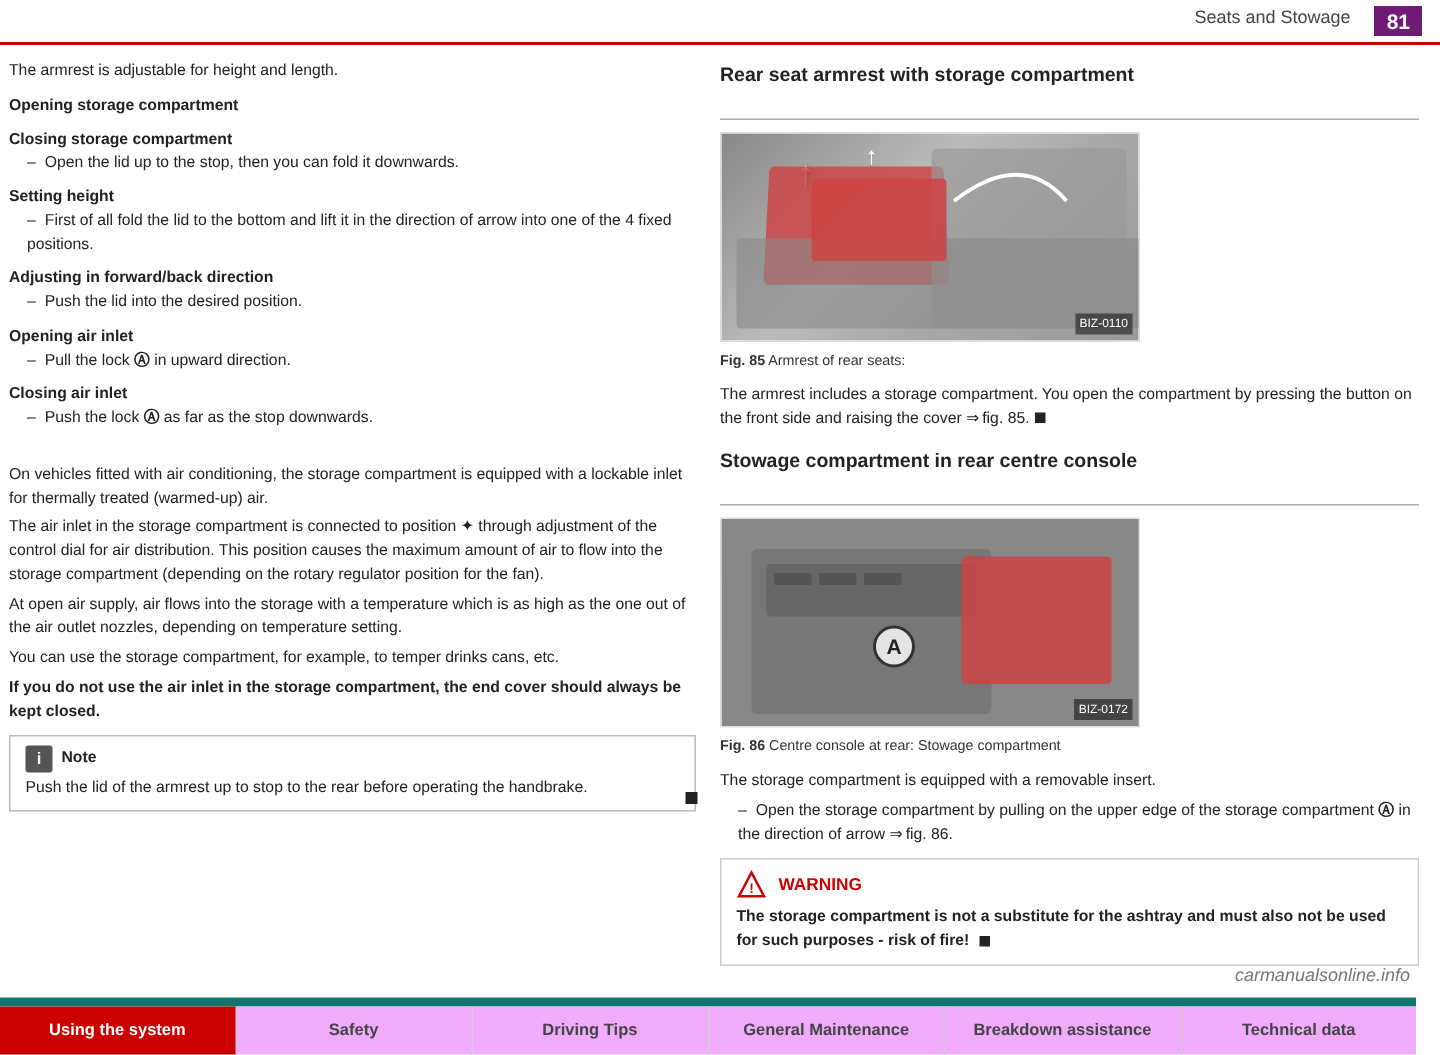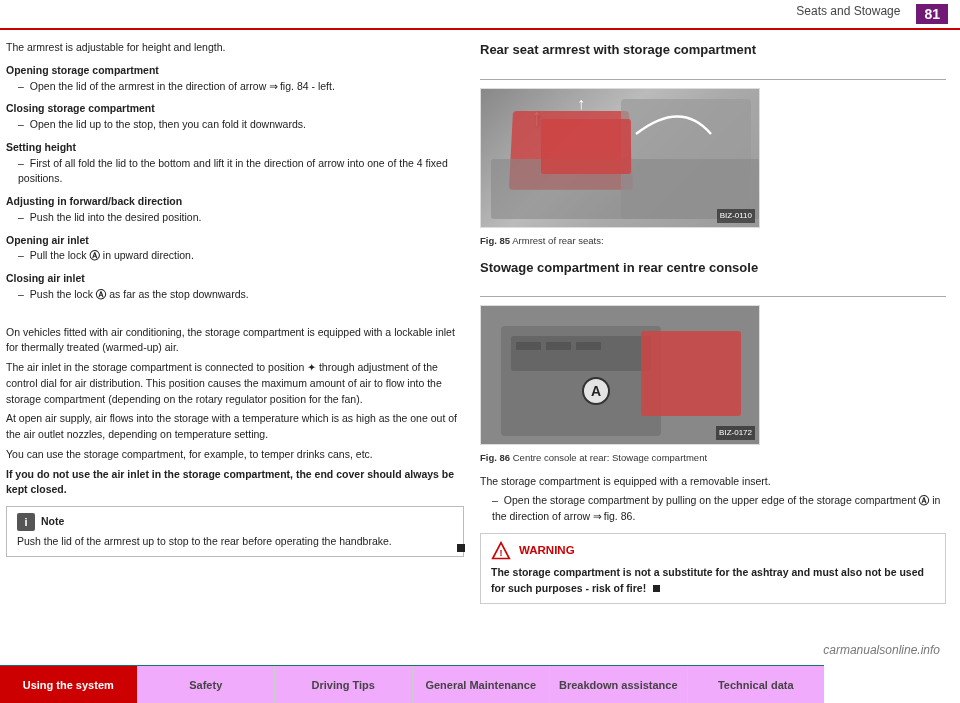--- a/index.html
+++ b/index.html
@@ -216,25 +216,25 @@
       background: #222;
       margin-left: 4px;
       vertical-align: middle;
     }
 
     
     .bottom-nav {
       position: absolute;
       bottom: 0;
       left: 0;
-      width: 824px;
+      width: 944px;
       height: 38px;
       display: flex;
       flex-direction: row;
-      border-top: 1px solid #0f766e;
+      border-top: 6px solid #0f766e;
     }
 
     .nav-item {
       flex: 1;
       display: flex;
       align-items: center;
       justify-content: center;
       font-size: 11px;
       font-weight: bold;
       border-right: 1px solid #ccc;
@@ -280,21 +280,20 @@
   <span class="header-title">Seats and Stowage</span>
   <span class="page-number-box">81</span>
 </div>
 
 <div class="content">
 
   <div class="left-col">
     <p class="text-block">The armrest is adjustable for height and length.</p>
 
     <span class="bold-label">Opening storage compartment</span>
-    <p class="dash-item">Open the lid of the armrest in the direction of arrow <span class="arrow-ref">fig. 84</span> - left.</p>
 
     <span class="bold-label">Closing storage compartment</span>
     <p class="dash-item">Open the lid up to the stop, then you can fold it downwards.</p>
 
     <span class="bold-label">Setting height</span>
     <p class="dash-item">First of all fold the lid to the bottom and lift it in the direction of arrow into one of the 4 fixed positions.</p>
 
     <span class="bold-label">Adjusting in forward/back direction</span>
     <p class="dash-item">Push the lid into the desired position.</p>
 
@@ -345,20 +344,21 @@
 
         <path d="M155 45 Q200 10 230 45" stroke="#fff" stroke-width="2.5" fill="none" marker-end="url(#arrowhead)"></path>
       </svg>
       <div class="fig-id-badge">BIZ-0110</div>
     </div>
     <p class="figure-label">
       <b>Fig. 85</b>
       <span>Armrest of rear seats:</span>
     </p>
 
+    <p class="text-block">The armrest includes a storage compartment. You open the compartment by pressing the button on the front side and raising the cover <span class="arrow-ref">fig. 85</span>.<span class="black-square-inline"></span></p>
 
     <div class="section-title-large" style="margin-top:10px;">Stowage compartment in rear centre console</div>
 
     <div class="figure-container fig-console">
       <svg width="280" height="140" style="position:absolute;top:0;left:0;">
 
         <rect width="280" height="140" fill="#888"></rect>
 
         <rect x="20" y="20" width="160" height="110" rx="4" fill="#777"></rect>
 

